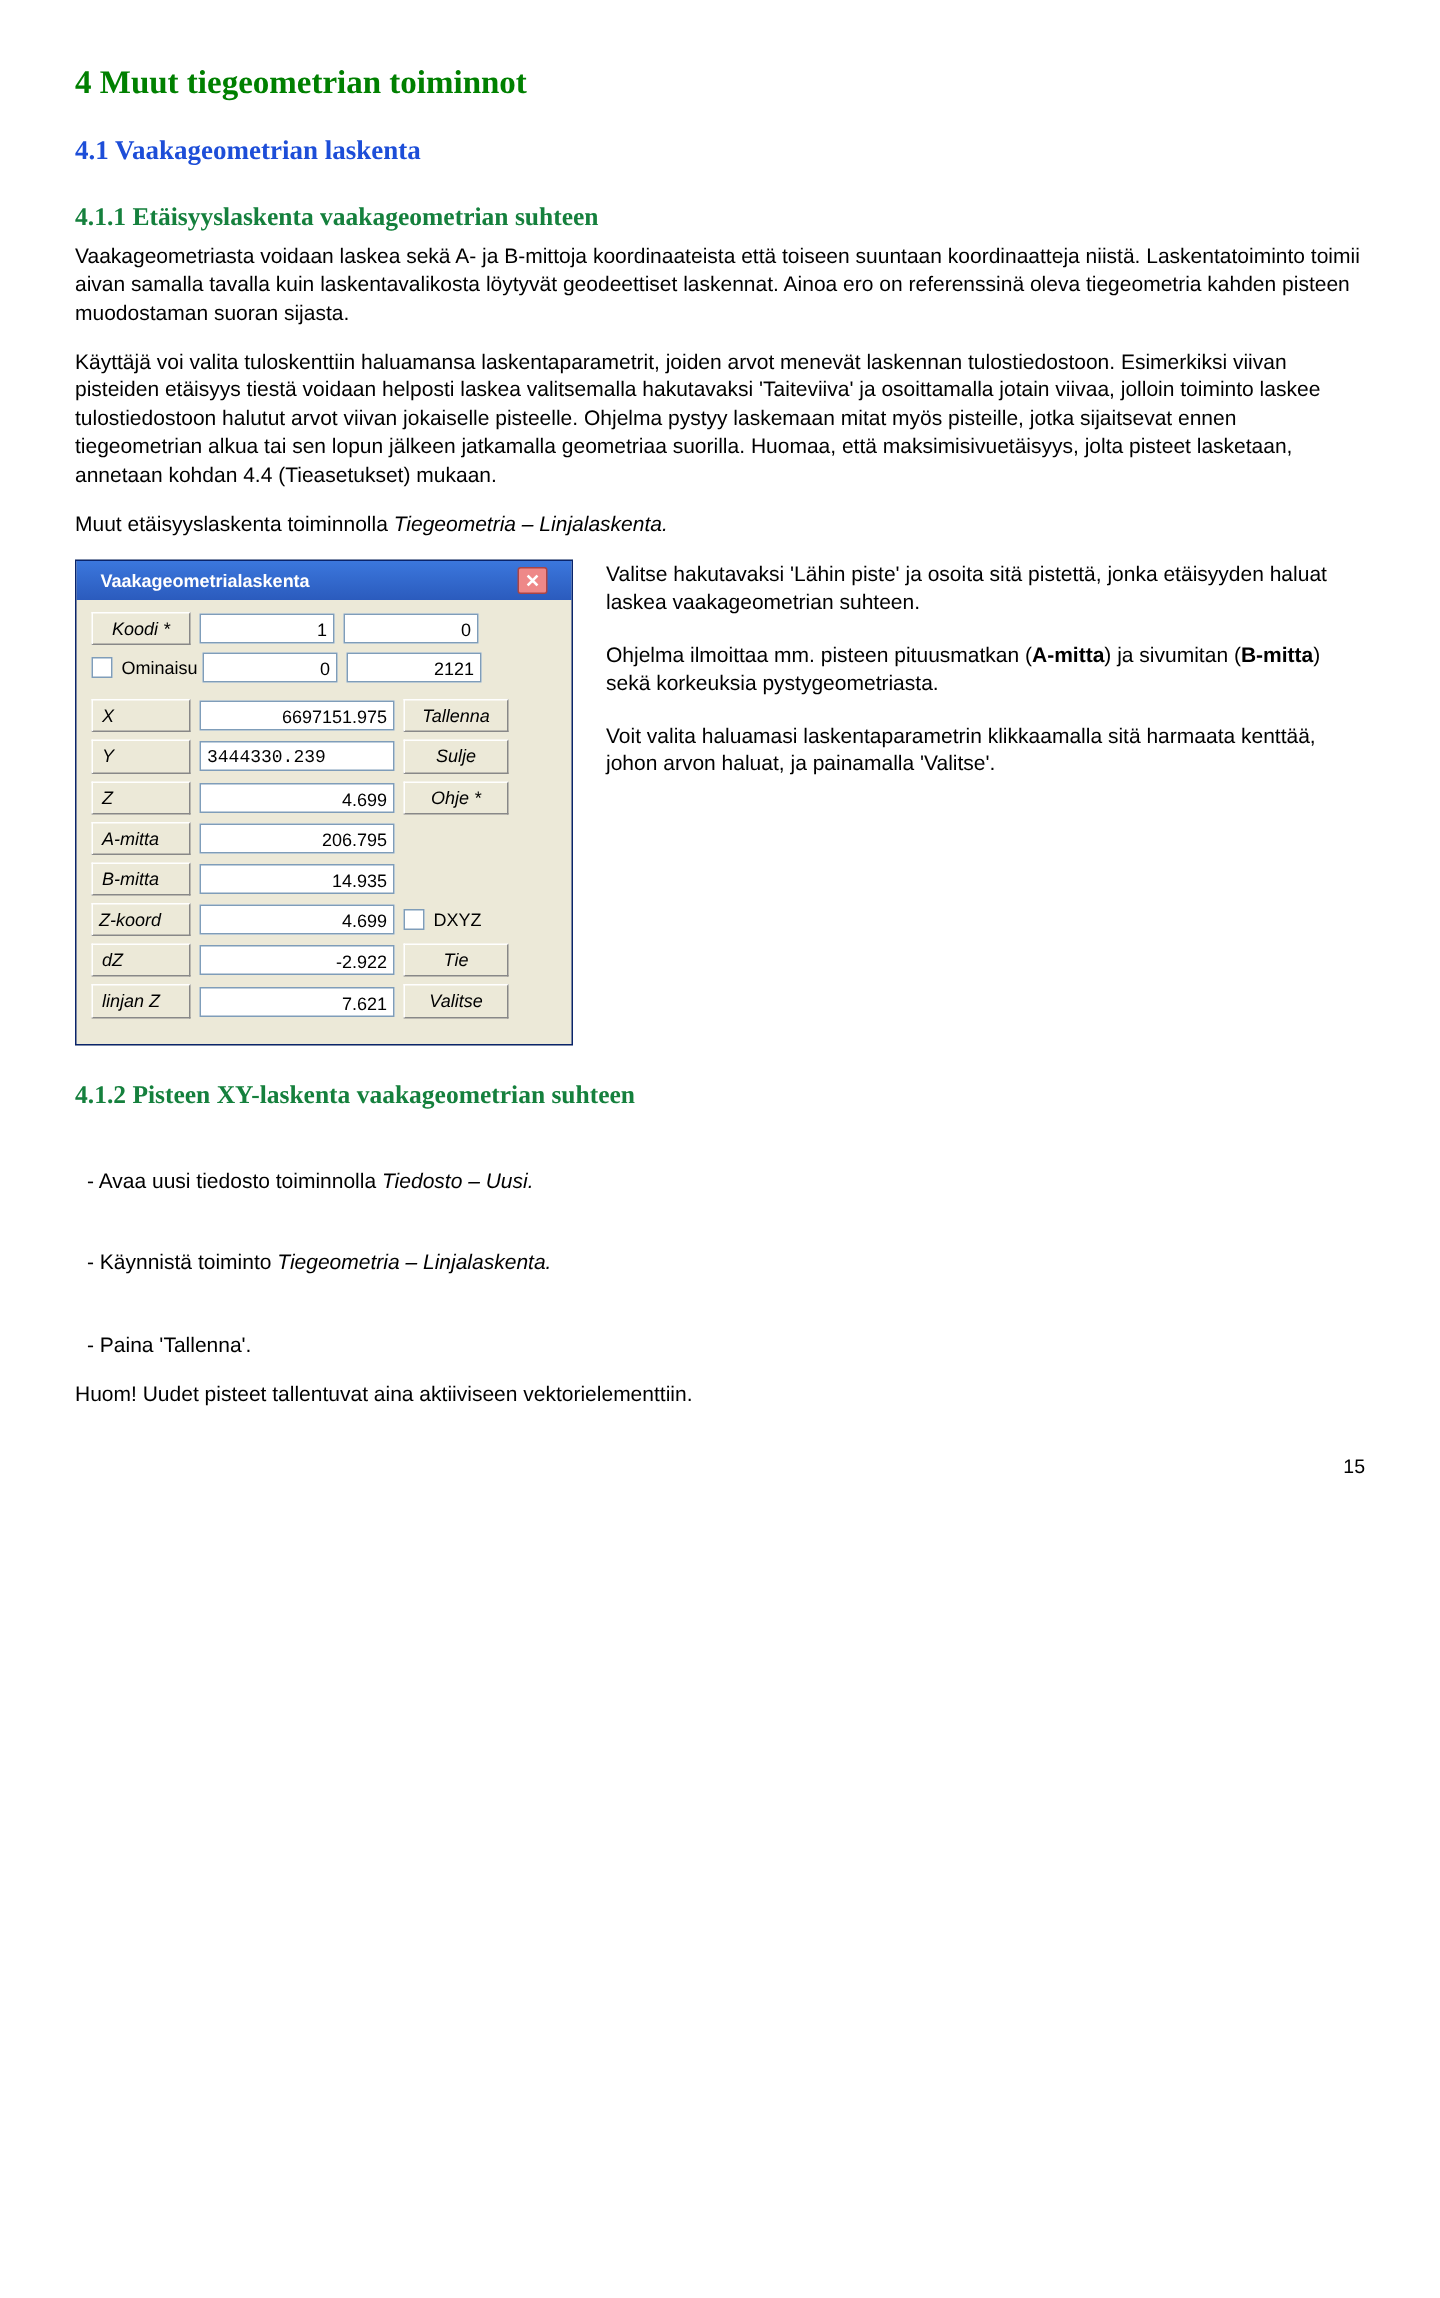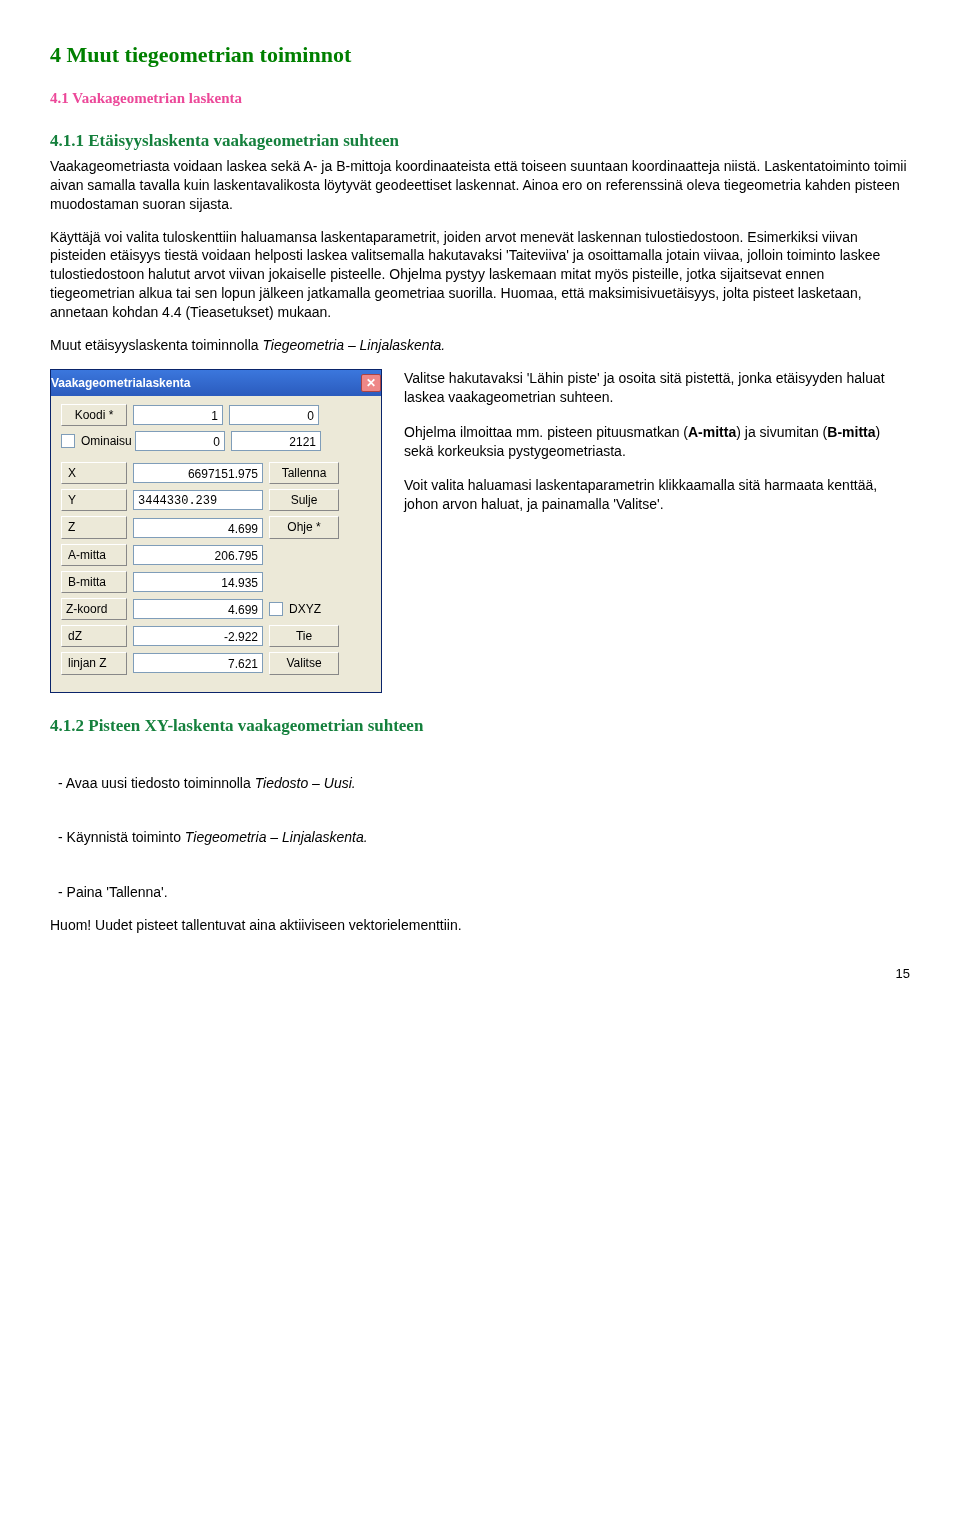--- a/index.html
+++ b/index.html
@@ -14,22 +14,22 @@
   }
   h1 {
     font-family: "Times New Roman", Times, serif;
     color: #008000;
     font-size: 22px;
     font-weight: bold;
     margin: 0 0 18px 0;
   }
   h2 {
     font-family: "Times New Roman", Times, serif;
-    color: #ec4899;
-    font-size: 15px;
+    color: #1d4ed8;
+    font-size: 18px;
     font-weight: bold;
     margin: 0 0 6px 0;
   }
   h3 {
     font-family: "Times New Roman", Times, serif;
     color: #15803d;
     font-size: 17px;
     font-weight: bold;
     margin: 22px 0 4px 0;
   }
@@ -45,21 +45,21 @@
   .dialog {
     width: 330px;
     background: #ece9d8;
     border: 1px solid #0a246a;
     font-size: 12px;
   }
   .titlebar {
     background: linear-gradient(#3b77dd,#2b5bbd);
     color: #fff;
     font-weight: bold;
-    padding: 4px 0;
+    padding: 4px 16px;
     display: flex;
     justify-content: space-between;
     align-items: center;
     font-family: Tahoma, sans-serif;
     height: 18px;
   }
   .closebox {
     width: 18px; height: 16px;
     background: #e88;
     border: 1px solid #a44;
@@ -80,20 +80,21 @@
     background: #ece9d8;
     border: 1px solid #888;
     border-top-color: #fff;
     border-left-color: #fff;
     padding: 2px 6px;
     font-size: 12px;
     font-family: Tahoma, sans-serif;
     min-width: 58px;
     text-align: center;
     box-sizing: border-box;
+    font-style: italic;
   }
   .btn.wide { width: 70px; }
   .field {
     background: #fff;
     border: 1px solid #7f9db9;
     padding: 2px 4px;
     font-size: 12px;
     height: 14px;
     box-sizing: content-box;
   }

